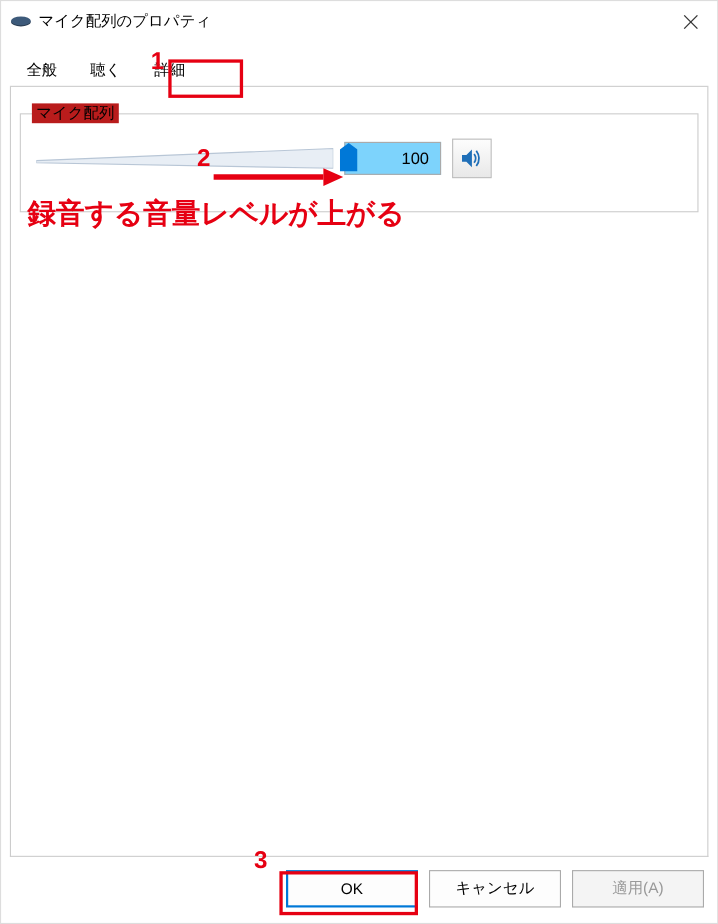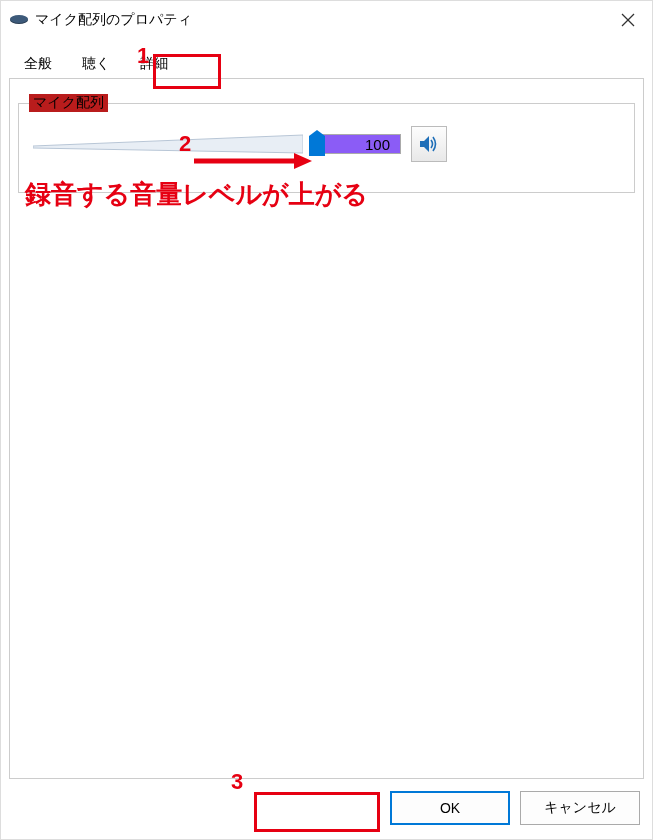--- a/index.html
+++ b/index.html
@@ -96,26 +96,26 @@
       cursor: pointer;
     }
     .slider-track svg { position: absolute; top: 0; left: 0; }
     .slider-thumb {
       position: absolute;
       right: -6px;
       top: -2px;
     }
     .value-box {
       width: 88px;
-      height: 20px;
+      height: 30px;
       border: 1px solid #aaa;
       text-align: right;
       padding: 4px 10px;
       font-size: 15px;
-      background: #8b5cf6;
+      background: #7dd3fc;
     }
     .speaker-btn {
       width: 36px;
       height: 36px;
       border: 1px solid #bbb;
       background: linear-gradient(#fdfdfd,#e8e8e8);
       display: flex;
       align-items: center;
       justify-content: center;
       cursor: pointer;
@@ -195,20 +195,21 @@
           <path d="M15 4 Q20 11 15 18" stroke="#1f6fb8" stroke-width="1.6" fill="none"></path>
         </svg>
       </div>
     </div>
   </div>
 </div>
 
 <div class="footer">
   <button class="btn default">OK</button>
   <button class="btn">キャンセル</button>
+  <button class="btn disabled">適用(A)</button>
 </div>
 
 <span class="annot" style="left:136px; top:42px;">1</span>
 <div class="annot-box" style="left:152px; top:53px; width:68px; height:35px;"></div>
 
 <span class="annot" style="left:178px; top:130px;">2</span>
 <svg style="position:absolute; left:193px; top:150px; z-index:45;" width="120" height="20">
   <line x1="0" y1="10" x2="100" y2="10" stroke="#e60012" stroke-width="5"></line>
   <polygon points="100,2 118,10 100,18" fill="#e60012"></polygon>
 </svg>

